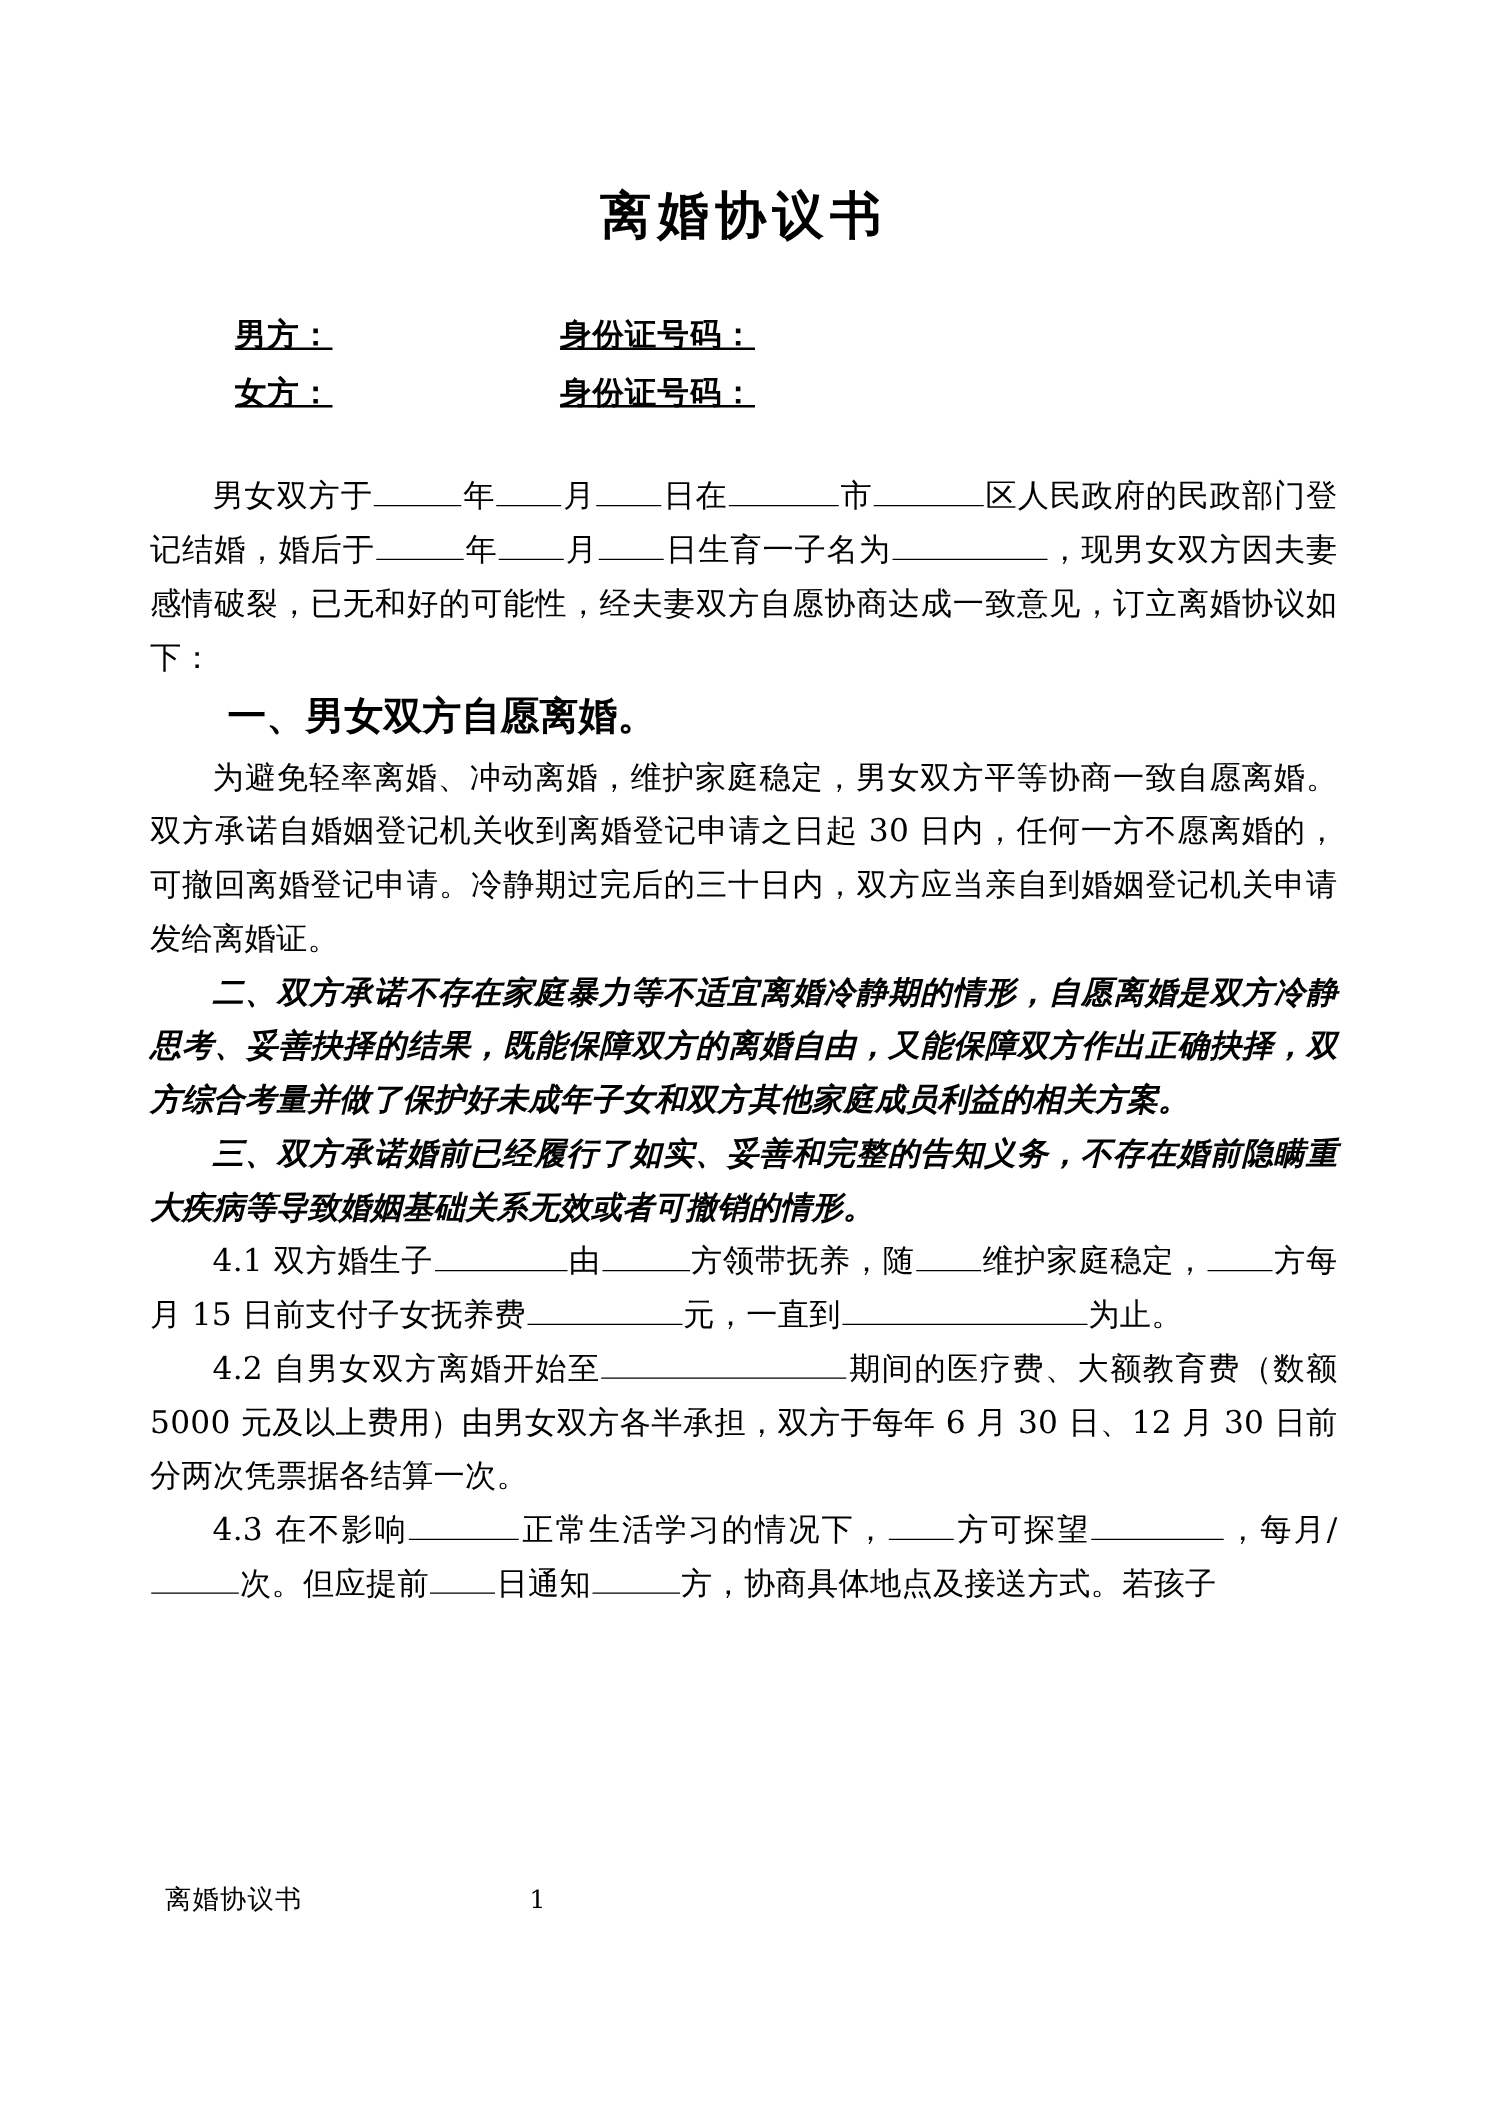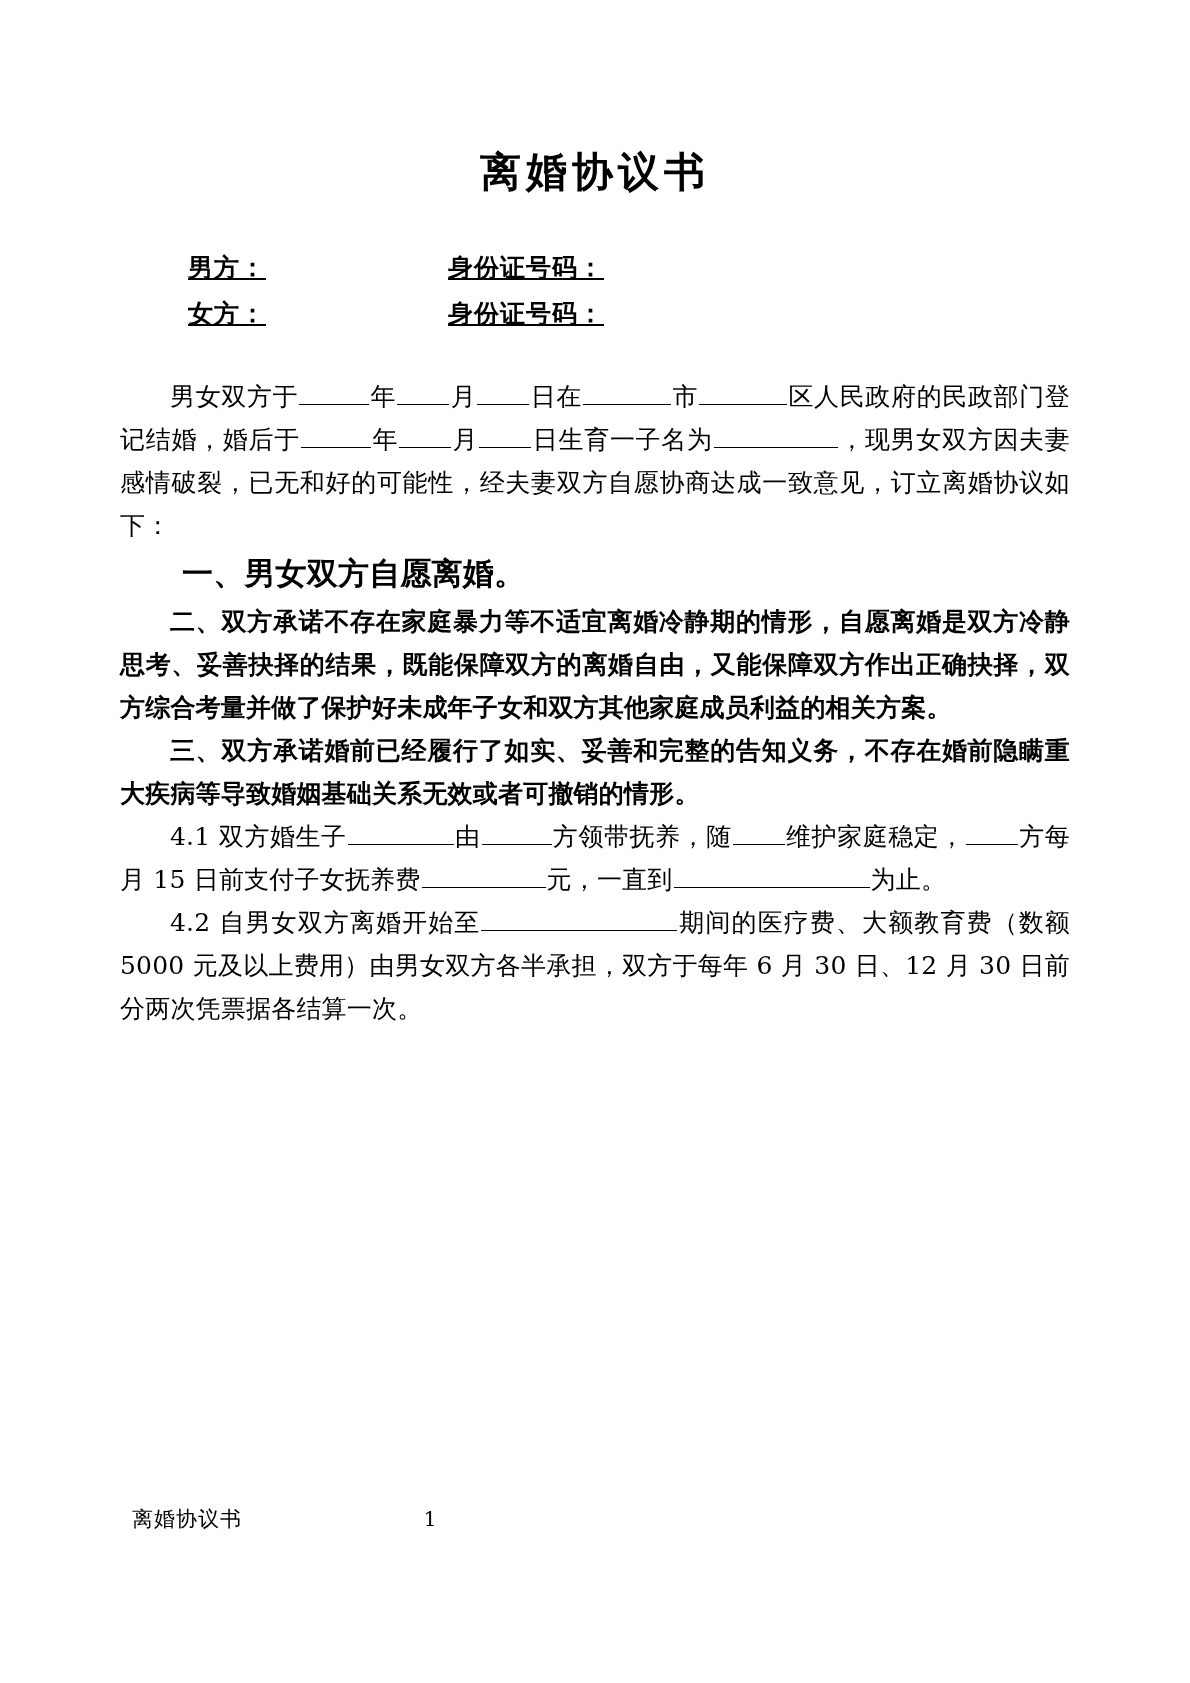--- a/index.html
+++ b/index.html
@@ -58,20 +58,21 @@
     font-size: 25px;
     line-height: 1.72;
     margin: 0;
     text-align: justify;
     text-justify: inter-ideograph;
     text-indent: 2em;
     letter-spacing: 0.2px;
   }
   p.para.bold {
     font-weight: bold;
+    font-style: italic;
   }
   p.heading {
     font-size: 31px;
     line-height: 1.72;
     margin: 0;
     text-indent: 2em;
     font-weight: bold;
     letter-spacing: 0.2px;
   }
   .blank {
@@ -130,30 +131,32 @@
       <span class="party-id">身份证号码：</span>
     </div>
   </div>
 
   <div class="body-block">
 
     <p class="para"><span>男女双方于</span><span class="blank b4"></span><span>年</span><span class="blank b3"></span><span>月</span><span class="blank b3"></span><span>日在</span><span class="blank b5"></span><span>市</span><span class="blank b5"></span><span>区人民政府的民政部门登记结婚，婚后于</span><span class="blank b4"></span><span>年</span><span class="blank b3"></span><span>月</span><span class="blank b3"></span><span>日生育一子名为</span><span class="blank b7"></span><span>，现男女双方因夫妻感情破裂，已无和好的可能性，经夫妻双方自愿协商达成一致意见，订立离婚协议如下：</span></p>
 
     <p class="heading">一、男女双方自愿离婚。</p>
 
+    <p class="para">为避免轻率离婚、冲动离婚，维护家庭稳定，男女双方平等协商一致自愿离婚。双方承诺自婚姻登记机关收到离婚登记申请之日起 30 日内，任何一方不愿离婚的，可撤回离婚登记申请。冷静期过完后的三十日内，双方应当亲自到婚姻登记机关申请发给离婚证。</p>
 
     <p class="para bold">二、双方承诺不存在家庭暴力等不适宜离婚冷静期的情形，自愿离婚是双方冷静思考、妥善抉择的结果，既能保障双方的离婚自由，又能保障双方作出正确抉择，双方综合考量并做了保护好未成年子女和双方其他家庭成员利益的相关方案。</p>
 
     <p class="para bold">三、双方承诺婚前已经履行了如实、妥善和完整的告知义务，不存在婚前隐瞒重大疾病等导致婚姻基础关系无效或者可撤销的情形。</p>
 
 
     <p class="para"><span>4.1 双方婚生子</span><span class="blank b6"></span><span>由</span><span class="blank b4"></span><span>方领带抚养，随</span><span class="blank b3"></span><span>维护家庭稳定，</span><span class="blank b3"></span><span>方每月 15 日前支付子女抚养费</span><span class="blank b7"></span><span>元，一直到</span><span class="blank b11"></span><span>为止。</span></p>
 
     <p class="para"><span>4.2 自男女双方离婚开始至</span><span class="blank b11"></span><span>期间的医疗费、大额教育费（数额 5000 元及以上费用）由男女双方各半承担，双方于每年 6 月 30 日、12 月 30 日前分两次凭票据各结算一次。</span></p>
 
+    <p class="para"><span>4.3 在不影响</span><span class="blank b5"></span><span>正常生活学习的情况下，</span><span class="blank b3"></span><span>方可探望</span><span class="blank b6"></span><span>，每月/</span><span class="blank b4"></span><span>次。但应提前</span><span class="blank b3"></span><span>日通知</span><span class="blank b4"></span><span>方，协商具体地点及接送方式。若孩子</span></p>
 
   </div>
 
   <div class="footer">
     <span class="footer-left">离婚协议书</span>
     <span class="footer-center">1</span>
   </div>
 
 </div>
 

